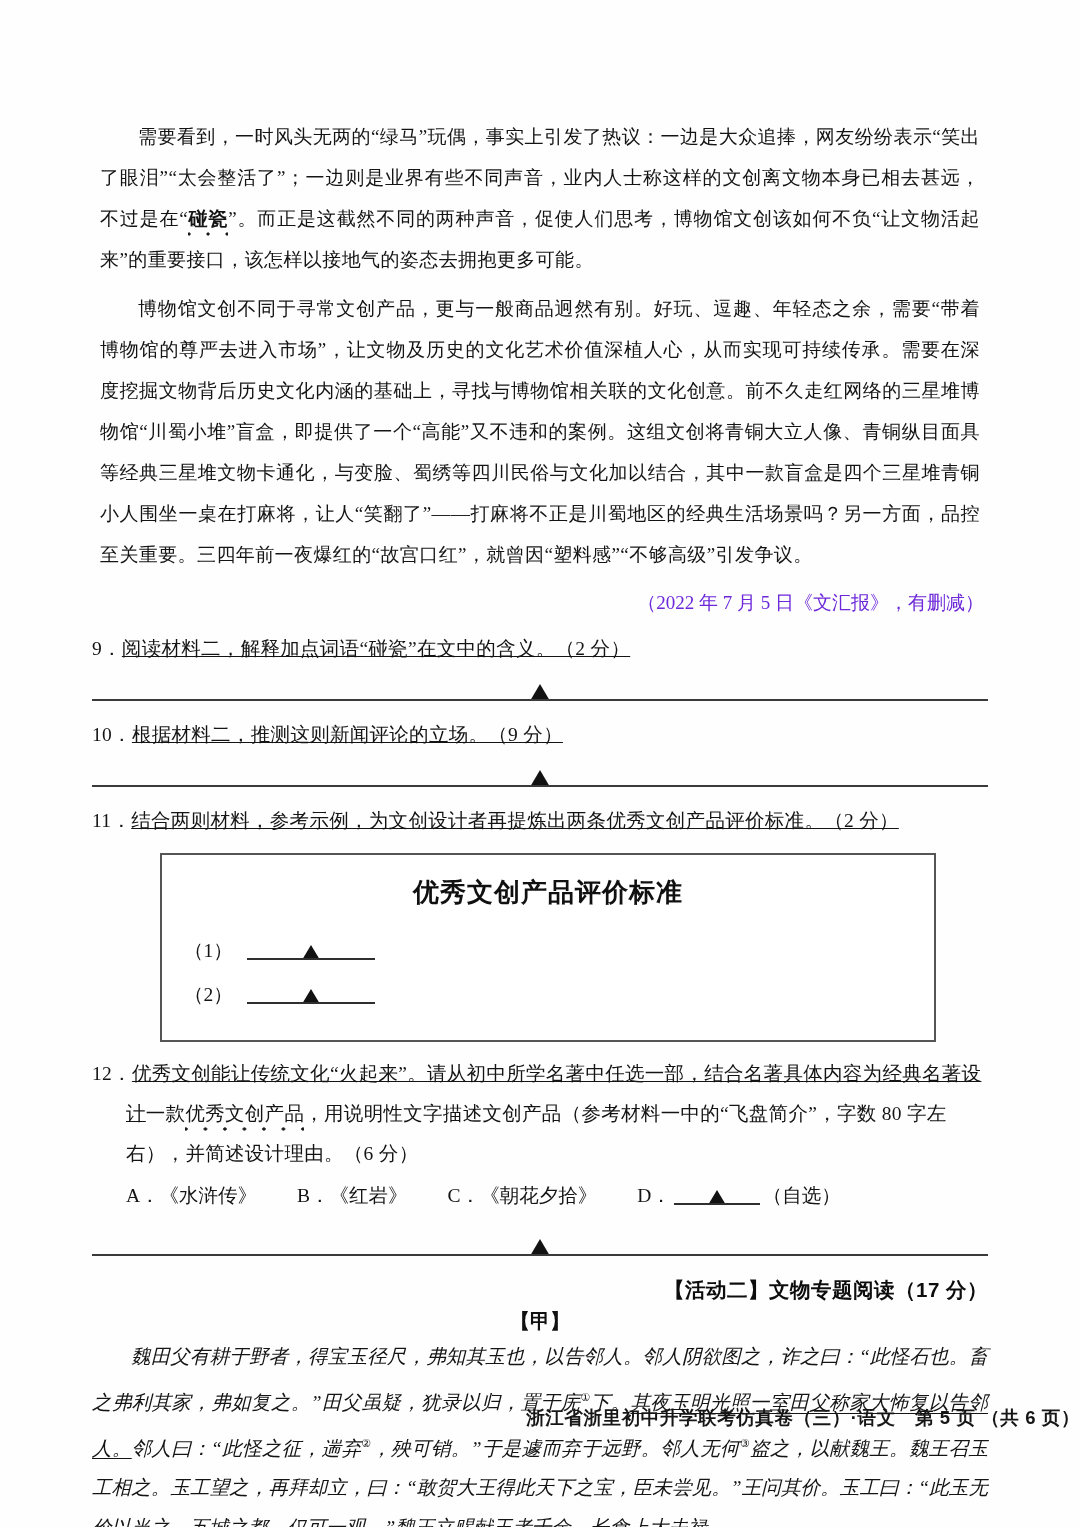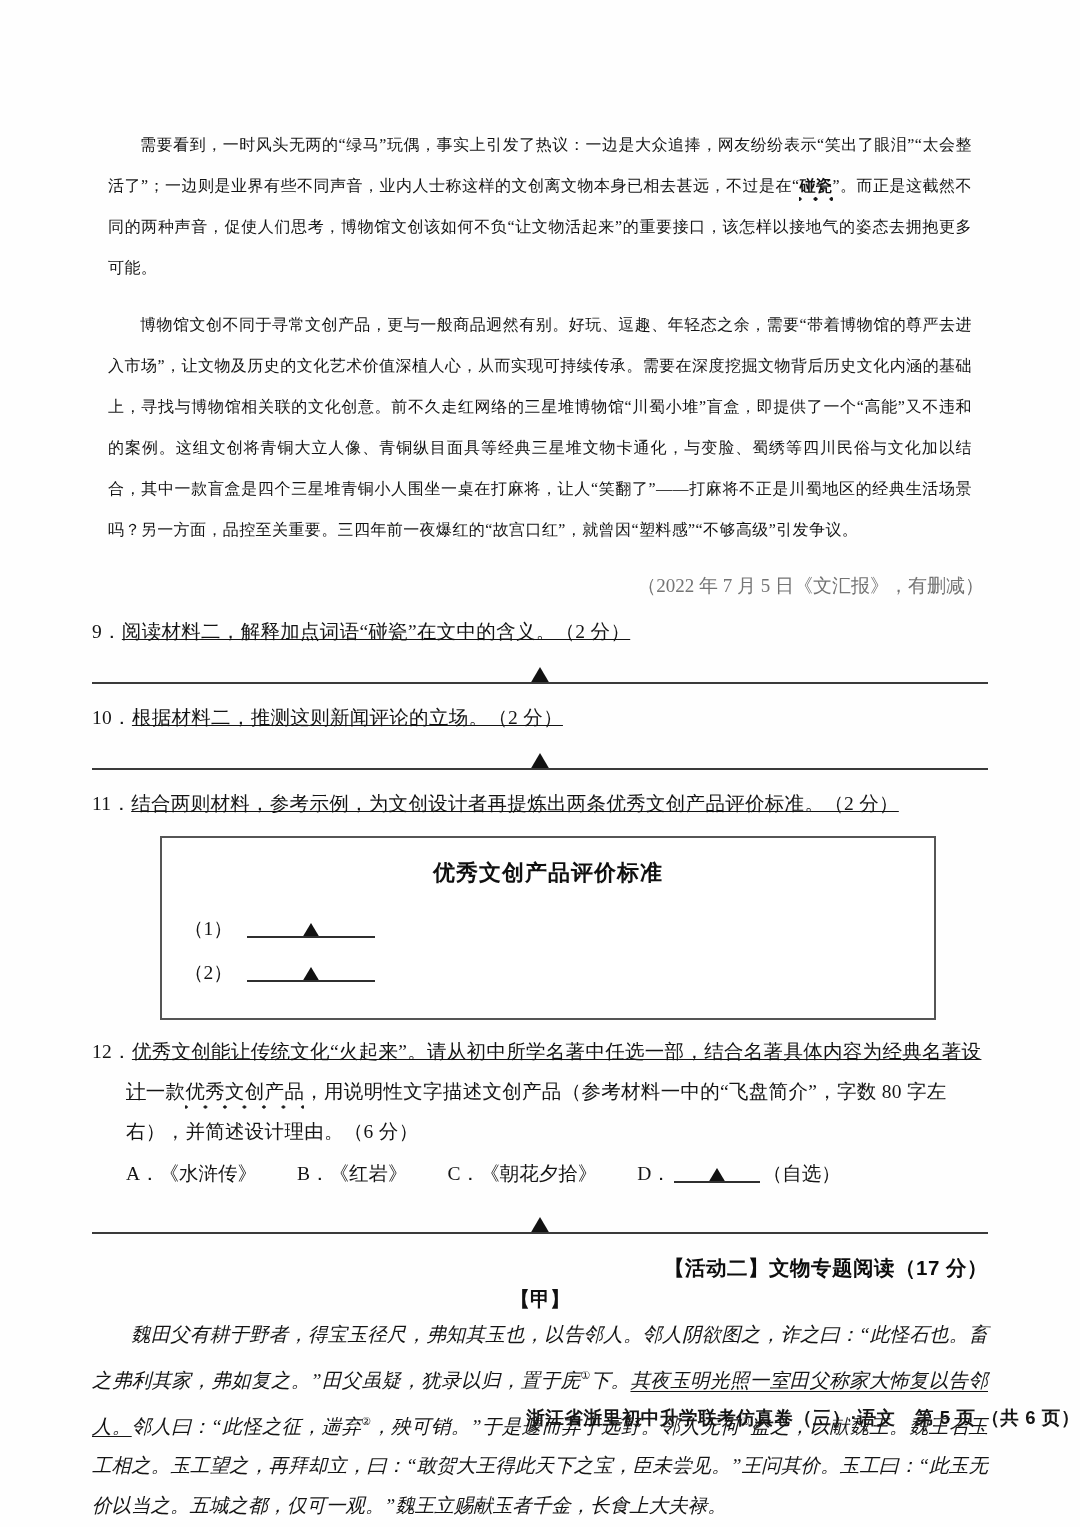--- a/index.html
+++ b/index.html
@@ -24,37 +24,37 @@
   }
   .content {
     position: absolute;
     left: 92px;
     top: 108px;
     width: 896px;
   }
 
   
   .para {
-    font-size: 16px;
+    font-size: 19px;
     line-height: 41px;
     text-align: justify;
     text-justify: inter-ideograph;
     letter-spacing: 0.4px;
     text-indent: 2em;
-    margin: 16px;
+    margin: 8px;
     color: #141414;
   }
 
   .src-line {
     font-size: 19px;
     text-align: right;
     line-height: 40px;
     margin: 2px 0 6px 0;
     padding-right: 4px;
-    color: #737373;
+    color: #6d28d9;
   }
 
   
   .q {
     font-size: 19.5px;
     line-height: 40px;
     margin: 4px 0 0 0;
     color: #141414;
     letter-spacing: 0.3px;
   }
@@ -122,21 +122,21 @@
     margin: 12px 0 0 68px;
     width: 776px;
     box-sizing: border-box;
     border: 2px solid #555;
     padding: 16px 22px 20px 22px;
     background: #fff;
   }
   .crit-title {
     text-align: center;
     font-weight: bold;
-    font-size: 22px;
+    font-size: 26px;
     letter-spacing: 1px;
     margin: 4px 0 22px 0;
     font-family: "Liberation Sans", "DejaVu Sans", sans-serif;
     color: #101010;
   }
   .crit-example {
     font-size: 19.5px;
     line-height: 34px;
     margin: 0 0 18px 0;
     color: #141414;
@@ -249,21 +249,21 @@
     <p class="para">博物馆文创不同于寻常文创产品，更与一般商品迥然有别。好玩、逗趣、年轻态之余，需要“带着博物馆的尊严去进入市场”，让文物及历史的文化艺术价值深植人心，从而实现可持续传承。需要在深度挖掘文物背后历史文化内涵的基础上，寻找与博物馆相关联的文化创意。前不久走红网络的三星堆博物馆“川蜀小堆”盲盒，即提供了一个“高能”又不违和的案例。这组文创将青铜大立人像、青铜纵目面具等经典三星堆文物卡通化，与变脸、蜀绣等四川民俗与文化加以结合，其中一款盲盒是四个三星堆青铜小人围坐一桌在打麻将，让人“笑翻了”——打麻将不正是川蜀地区的经典生活场景吗？另一方面，品控至关重要。三四年前一夜爆红的“故宫口红”，就曾因“塑料感”“不够高级”引发争议。</p>
 
     <div class="src-line">（2022 年 7 月 5 日《文汇报》，有删减）</div>
 
     <div class="q q-hang"><span class="q-num">9．</span><span class="q-body">阅读材料二，解释加点词语“碰瓷”在文中的含义。（2 分）</span></div>
     <div class="ans-rule">
       <span class="tri"></span>
       <span class="rule"></span>
     </div>
 
-    <div class="q q-hang"><span class="q-num">10．</span><span class="q-body">根据材料二，推测这则新闻评论的立场。（2 分）</span></div>
+    <div class="q q-hang"><span class="q-num">10．</span><span class="q-body">根据材料二，推测这则新闻评论的立场。（9 分）</span></div>
     <div class="ans-rule">
       <span class="tri"></span>
       <span class="rule"></span>
     </div>
 
     <div class="q q-hang"><span class="q-num">11．</span><span class="q-body">结合两则材料，参考示例，为文创设计者再提炼出两条优秀文创产品评价标准。（2 分）</span></div>
 
     <div class="crit-box">
       <div class="crit-title">优秀文创产品评价标准</div>
       <div class="crit-item"><span>（1）</span><span class="blank"><span class="tri"></span><span class="rule"></span></span></div>

